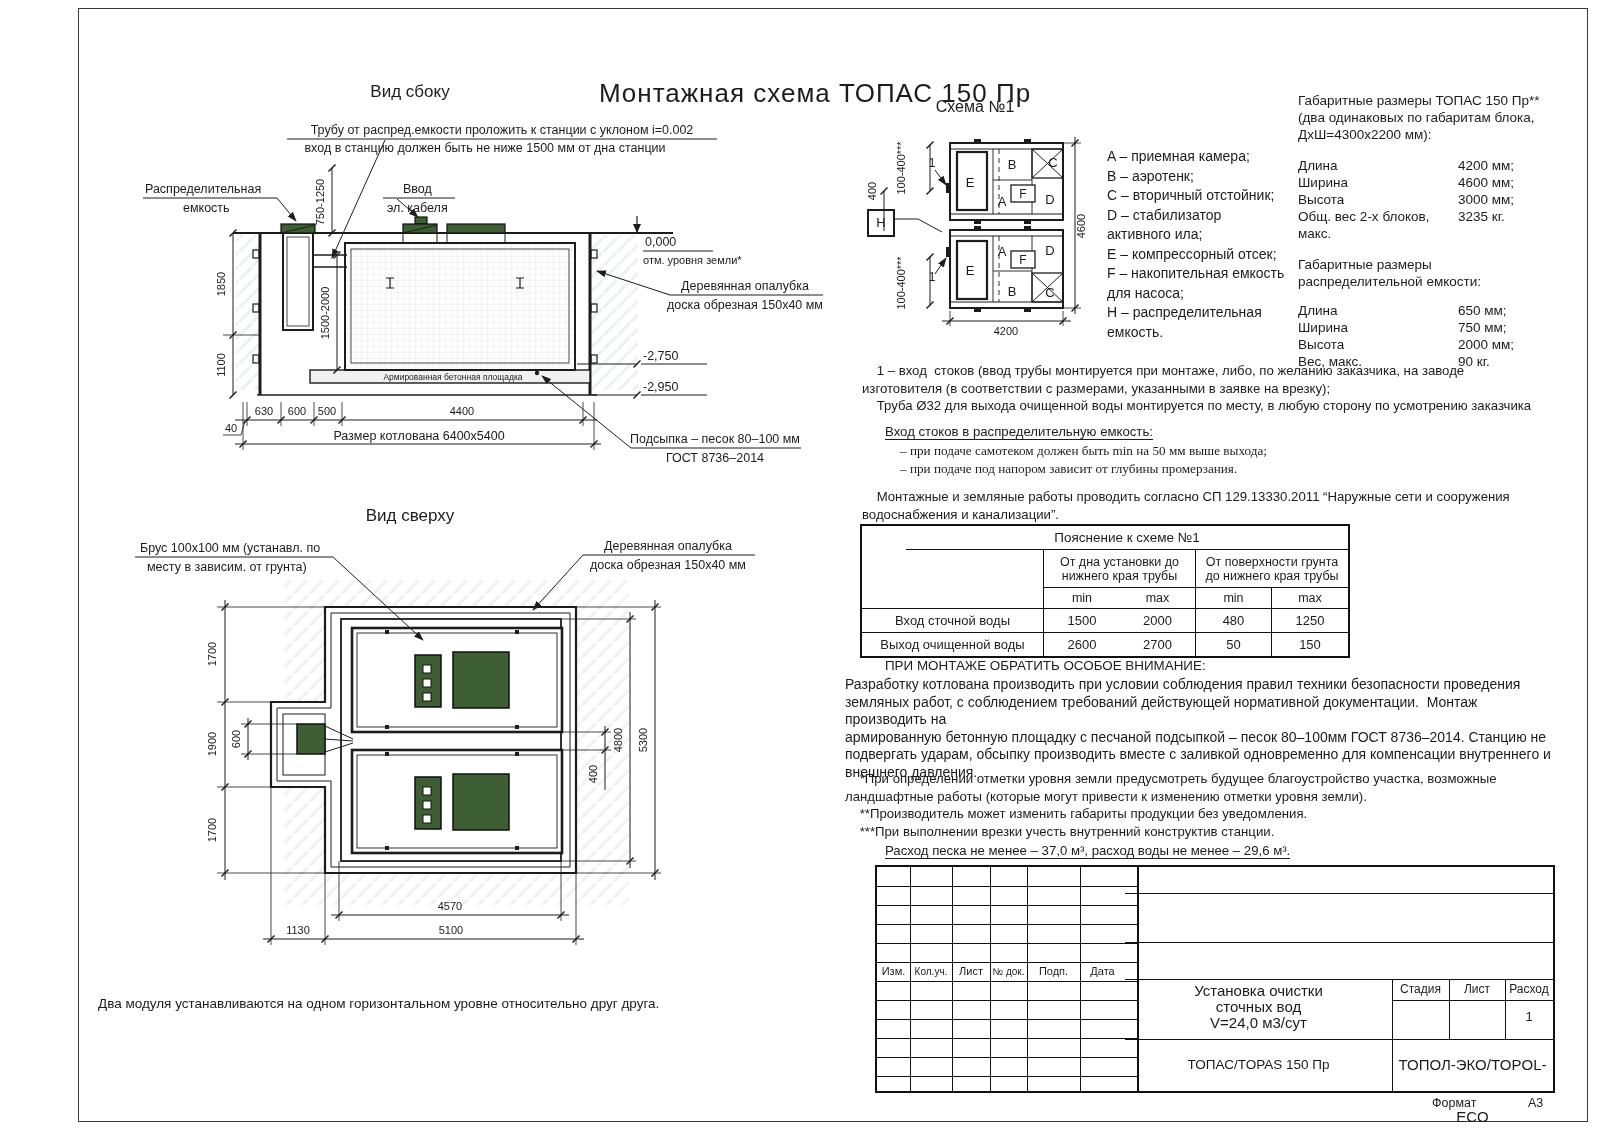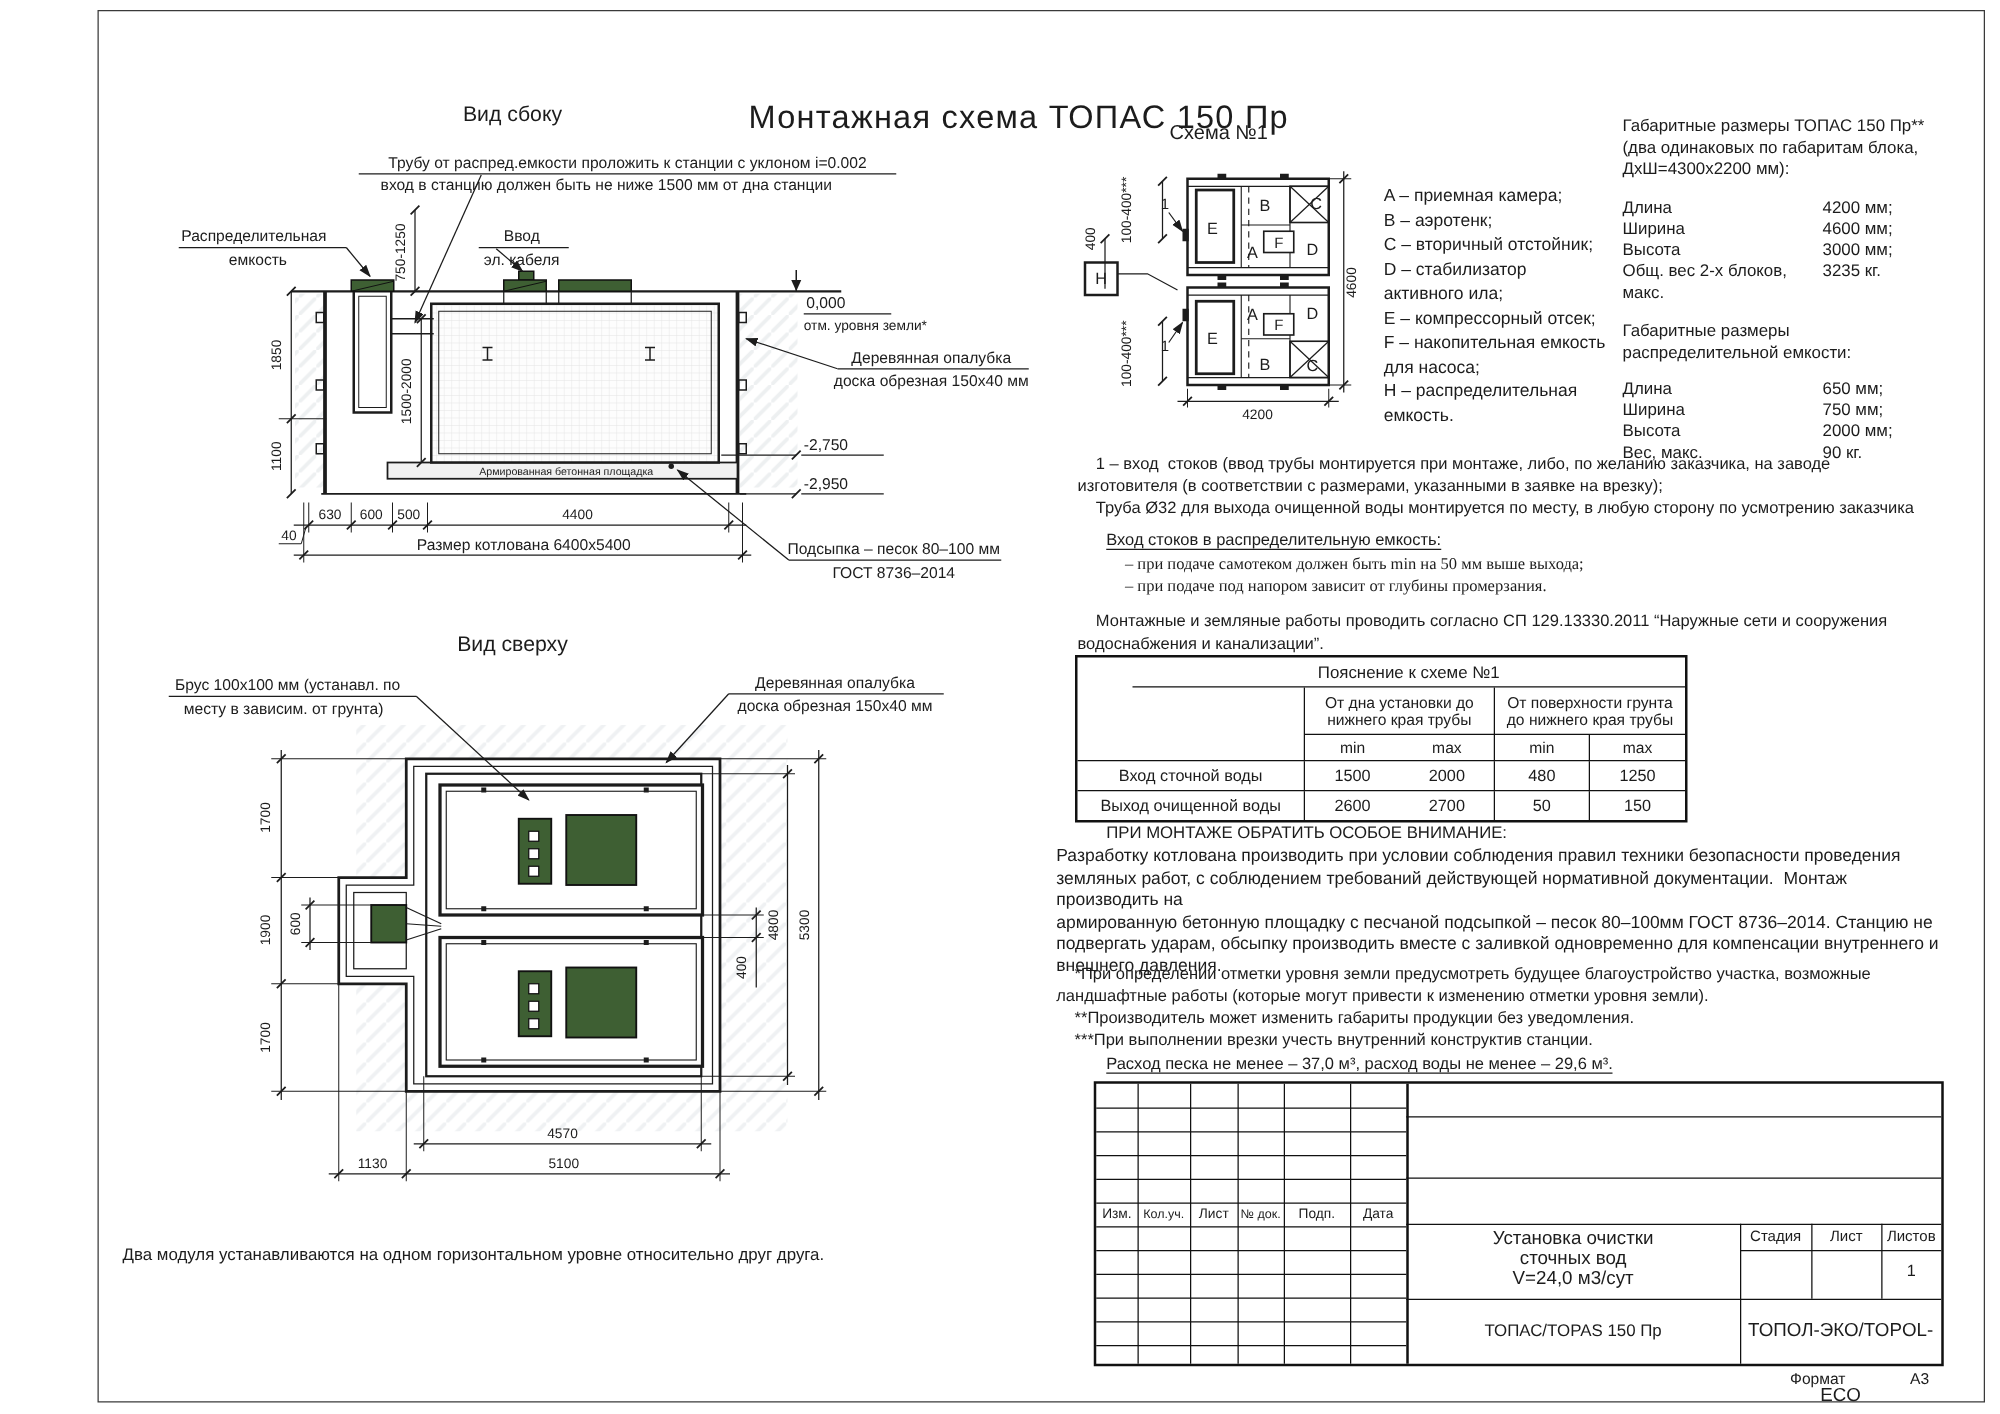--- a/index.html
+++ b/index.html
@@ -498,21 +498,21 @@
   <div class="t pre" style="left:845px;top:770px;width:715px;font-size:13.2px;line-height:17.5px;">    *При определении отметки уровня земли предусмотреть будущее благоустройство участка, возможные
 ландшафтные работы (которые могут привести к изменению отметки уровня земли).
     **Производитель может изменить габариты продукции без уведомления.
     ***При выполнении врезки учесть внутренний конструктив станции.</div>
   <div class="t" style="left:885px;top:843px;font-size:13.2px;">
     <span class="u">Расход песка не менее – 37,0 м³, расход воды не менее – 29,6 м³.</span>
   </div>
 
   <div class="abs" style="left:875px;top:865px;width:680px;height:228px;border:2px solid #111;box-sizing:border-box;">
 
-    <div class="abs" style="left:0;top:0;width:248px;height:224px;border-right:2px solid #111;">
+    <div class="abs" style="left:0;top:0;width:248px;height:224px;border-right:2px solid #111;padding-left:12px;">
       <div class="hl" style="top:19px;"></div>
         <div class="hl" style="top:38px;"></div>
       <div class="hl" style="top:57px;"></div>
         <div class="hl" style="top:76px;"></div>
       <div class="hl" style="top:95px;"></div>
         <div class="hl" style="top:114px;"></div>
       <div class="hl" style="top:133px;"></div>
         <div class="hl" style="top:152px;"></div>
       <div class="hl" style="top:171px;"></div>
         <div class="hl" style="top:190px;"></div>
@@ -537,21 +537,21 @@
       <div class="hl" style="top:172px;border-top-width:1.8px;"></div>
       <div class="vl" style="left:267px;top:112px;border-left-width:1.8px;"></div>
       <div class="vl" style="left:324px;top:112px;height:60px;bottom:auto;"></div>
       <div class="vl" style="left:380px;top:112px;height:60px;bottom:auto;"></div>
       <div class="hl" style="top:133px;left:267px;"></div>
       <div class="t pre c" style="left:0;top:116px;width:267px;font-size:15px;line-height:16px;">Установка очистки
 сточных вод
 V=24,0 м3/сут</div>
       <div class="t c" style="left:267px;top:112px;width:57px;font-size:12px;line-height:21px;">Стадия</div>
       <div class="t c" style="left:324px;top:112px;width:56px;font-size:12px;line-height:21px;">Лист</div>
-      <div class="t c" style="left:380px;top:112px;width:48px;font-size:12px;line-height:21px;">Листов</div>
+      <div class="t c" style="left:380px;top:112px;width:48px;font-size:12px;line-height:21px;">Расход</div>
       <div class="t c" style="left:380px;top:133px;width:48px;font-size:13px;line-height:34px;">1</div>
       <div class="t c" style="left:0;top:172px;width:267px;font-size:13.5px;line-height:52px;">ТОПАС/TOPAS 150 Пр</div>
       <div class="t c" style="left:267px;top:172px;width:161px;font-size:15px;line-height:52px;">ТОПОЛ-ЭКО/TOPOL-ECO</div>
     </div>
   </div>
 
   <div class="t" style="left:1432px;top:1096px;font-size:12.5px;">Формат</div>
   <div class="t" style="left:1528px;top:1096px;font-size:12.5px;">А3</div>
 </div>
 

